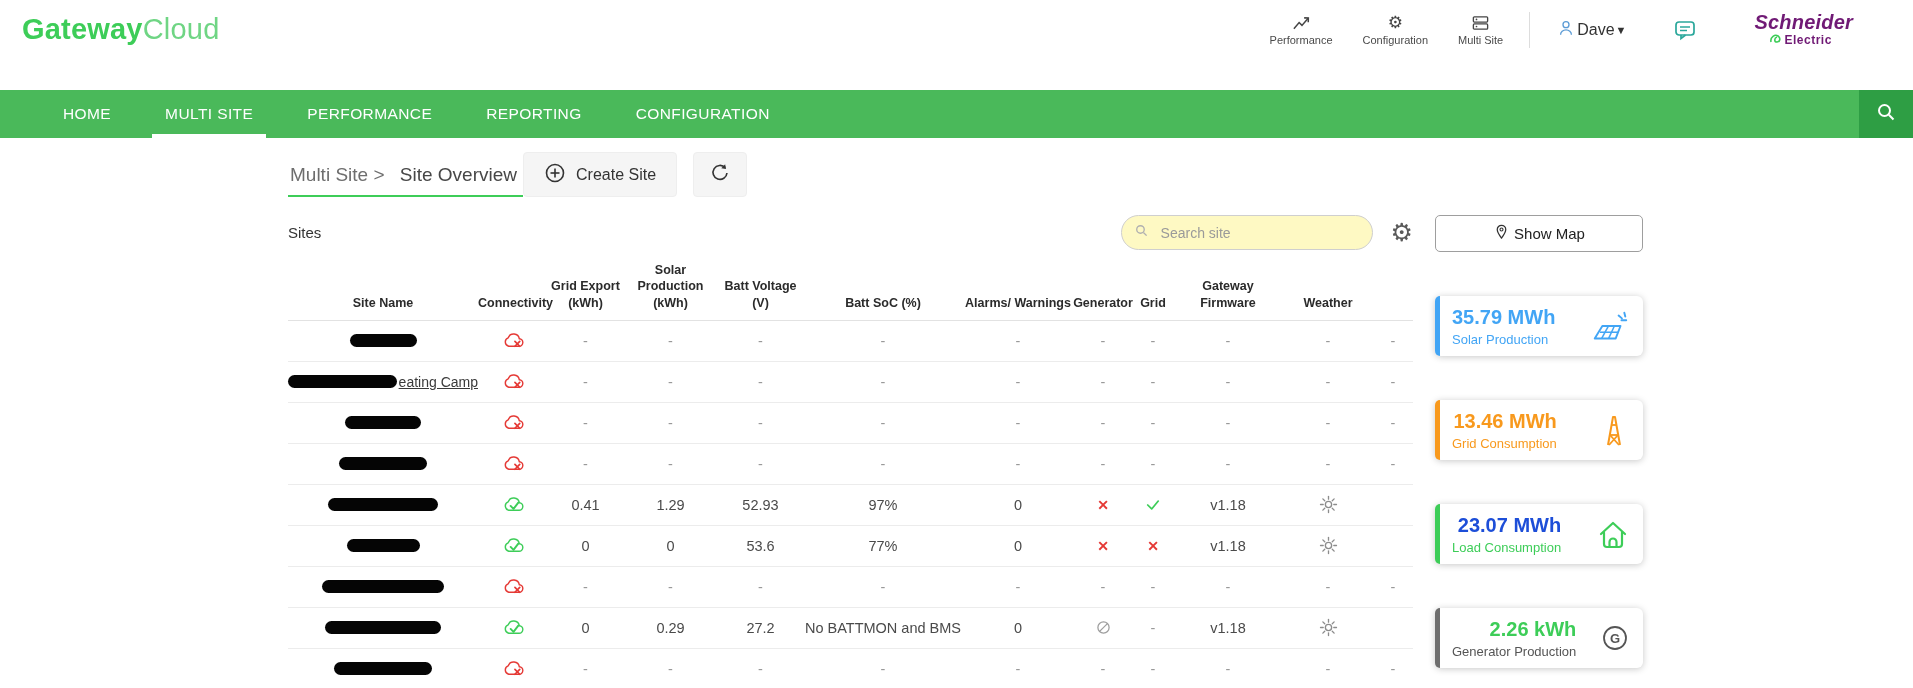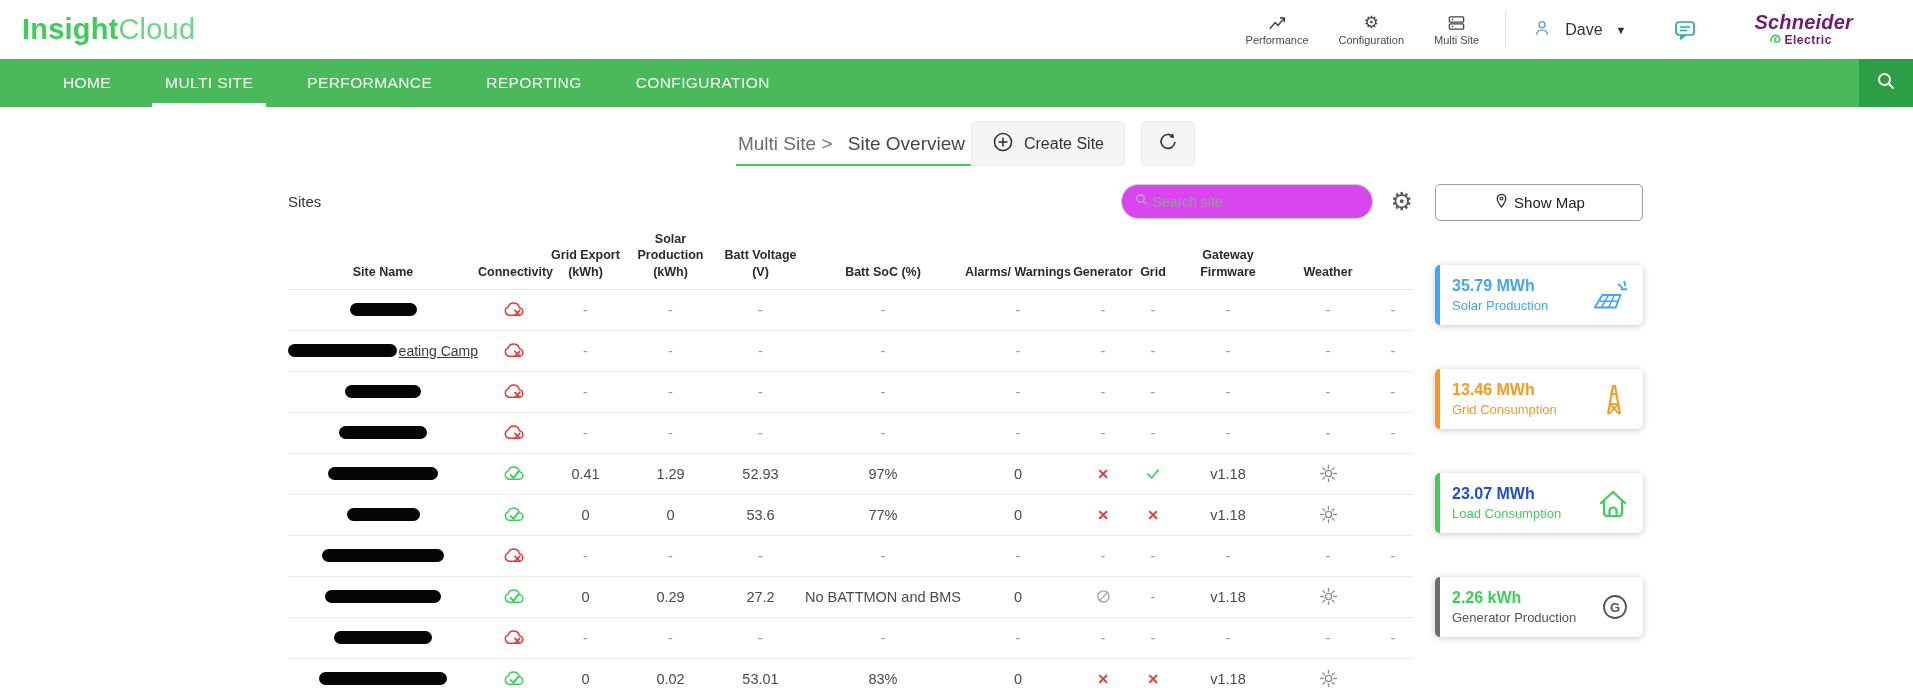--- a/index.html
+++ b/index.html
@@ -10,56 +10,56 @@
   .topbar { height:59px; display:flex; align-items:center; padding:0 60px 0 22px; background:#fff; }
   .logo { font-size:29px; letter-spacing:0.2px; cursor:default; }
   .logo .b { font-weight:bold; color:#3dcd58; }
   .logo .l { font-weight:400; color:#6fd584; }
   .topbar-right { margin-left:auto; display:flex; align-items:center; }
   .quick-links { display:flex; align-items:center; gap:30px; }
   .quick { display:flex; flex-direction:column; align-items:center; gap:1px;
            font-size:11px; color:#4a4a4a; cursor:pointer; line-height:1.1; }
   .quick .qicon { height:20px; display:flex; align-items:center; justify-content:center; font-size:17px; color:#444; }
   .tb-divider { width:1px; height:36px; background:#ddd; margin:0 26px; }
-  .user { display:flex; align-items:center; gap:13px; font-size:16px; color:#333; cursor:pointer; }
+  .user { display:flex; align-items:center; gap:1px; font-size:16px; color:#333; cursor:pointer; }
   .user .caret { font-size:11px; color:#333; }
   .chat { margin-left:46px; cursor:pointer; display:flex; }
   .brand { margin-left:58px; text-align:left; line-height:1.05; color:#701a75; cursor:default; }
   .brand .l1 { font-weight:800; font-style:italic; font-size:20px; letter-spacing:0.2px; }
   .brand .l2 { font-weight:700; font-size:12px; letter-spacing:0.5px; display:flex; align-items:center; gap:2px; justify-content:flex-start; padding-left:14px; }
 
   
-  .nav { height:48px; background:#4ab95a; display:flex; align-items:stretch; }
+  .nav { height:48px; background:#4ab95a; display:flex; align-items:stretch;margin-top:31px; }
   .nav-items { display:flex; align-items:stretch; padding-left:36px; }
   .nav-item { color:#fff; font-size:15.5px; letter-spacing:0.4px; display:flex; align-items:center;
               padding:0 27px; cursor:pointer; position:relative; white-space:nowrap; }
   .nav-item.active::after { content:""; position:absolute; left:14px; right:14px; bottom:0; height:4px; background:#fff; }
   .nav-search { margin-left:auto; width:54px; background:#2e9e44; display:flex; align-items:center; justify-content:center; cursor:pointer; }
 
   
   .content { padding:14px 0 0 288px; }
-  .toolbar { display:flex; align-items:flex-end; justify-content:center; width:1355px; }
+  .toolbar { display:flex; align-items:flex-end; justify-content:flex-start; width:1355px; }
   .breadcrumb { display:inline-block; border-bottom:2px solid #3dcd58; padding:6px 6px 9px 2px; font-size:19px; }
   .crumb-parent { color:#6e6e6e; cursor:pointer; }
   .crumb-current { color:#474747; margin-left:10px; cursor:pointer; }
   .toolbar-buttons { display:flex; gap:16px; }
   .btn-light { background:#f5f5f5; border:1px solid #eeeeee; border-radius:4px; height:45px;
                display:flex; align-items:center; gap:10px; padding:0 20px; font-size:16px; color:#333;
                cursor:pointer; }
   .btn-icon-only { width:54px; padding:0; justify-content:center; }
 
   .main { display:flex; gap:22px; width:1355px; margin-top:18px; }
 
   
   .table-panel { width:1125px; }
   .panel-head { display:flex; align-items:center; margin-bottom:12px; }
   .panel-title { font-size:15px; color:#333; }
   .panel-head-right { margin-left:auto; display:flex; align-items:center; gap:18px; }
   .search-box { width:252px; height:35px; border:1px solid #cfcfcf; border-radius:18px;
-                display:flex; align-items:center; padding:0 12px; gap:4px; background:#d946ef; }
+                display:flex; align-items:center; padding:0 12px; gap:12px; background:#fef9c3; }
   .search-box input { border:none; outline:none; font-size:14px; color:#333; width:100%;
                       font-family:"Liberation Sans", sans-serif; background:transparent; }
   .search-box input::placeholder { color:#9a9a9a; }
   .gear-btn { font-size:25px; color:#5a5a5a; cursor:pointer; line-height:1; }
 
   .thead, .trow { display:grid;
       grid-template-columns:190px 70px 75px 95px 85px 160px 110px 60px 40px 110px 90px 40px; }
   .thead { border-bottom:1px solid #e2e2e2; padding-bottom:9px; align-items:end; }
   .th { text-align:center; font-size:12.5px; font-weight:bold; color:#2b2b2b; line-height:1.3; }
   .trow { height:41px; align-items:center; border-bottom:1px solid #ececec; }
@@ -74,29 +74,29 @@
   .show-map { height:37px; width:100%; border:1.5px solid #9e9e9e; border-radius:5px; background:#fff;
               display:flex; align-items:center; justify-content:center; gap:4px; font-size:15px;
               color:#222; cursor:pointer; }
   .cards { margin-top:44px; display:flex; flex-direction:column; gap:44px; }
   .card { position:relative; background:#fff; border-radius:6px; box-shadow:0 1px 7px rgba(0,0,0,0.22);
           height:60px; display:flex; align-items:center; justify-content:space-between;
           padding:8px 12px 8px 17px; cursor:pointer; }
   .card::before { content:""; position:absolute; left:0; top:0; bottom:0; width:5px;
                   border-radius:6px 0 0 6px; background:var(--accent); }
   .card-text { display:flex; flex-direction:column; gap:3px; }
-  .card-value { font-size:16px; font-weight:bold; }
+  .card-value { font-size:20px; font-weight:bold;text-align:right; }
   .card-label { font-size:13px; }
   .card-icon { display:flex; align-items:center; }
 </style>
 </head>
 <body>
 
 <div class="topbar">
-  <div class="logo"><span class="b">Insight</span><span class="l">Cloud</span></div>
+  <div class="logo"><span class="b">Gateway</span><span class="l">Cloud</span></div>
   <div class="topbar-right">
     <div class="quick-links">
         <div class="quick">
           <span class="qicon">
             <svg width="19" height="18" viewBox="0 0 20 18">
               <polyline points="2,15 7.5,8.5 10.5,11.5 17,4" fill="none" stroke="#444" stroke-width="1.6"></polyline>
               <polyline points="12.8,3.6 17.2,3.7 17.1,8.1" fill="none" stroke="#444" stroke-width="1.6"></polyline>
             </svg>
           </span>
           <span>Performance</span>

